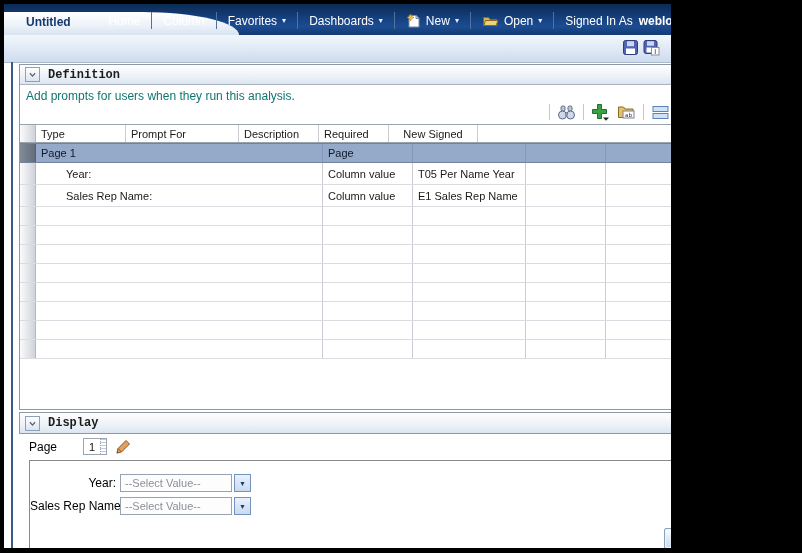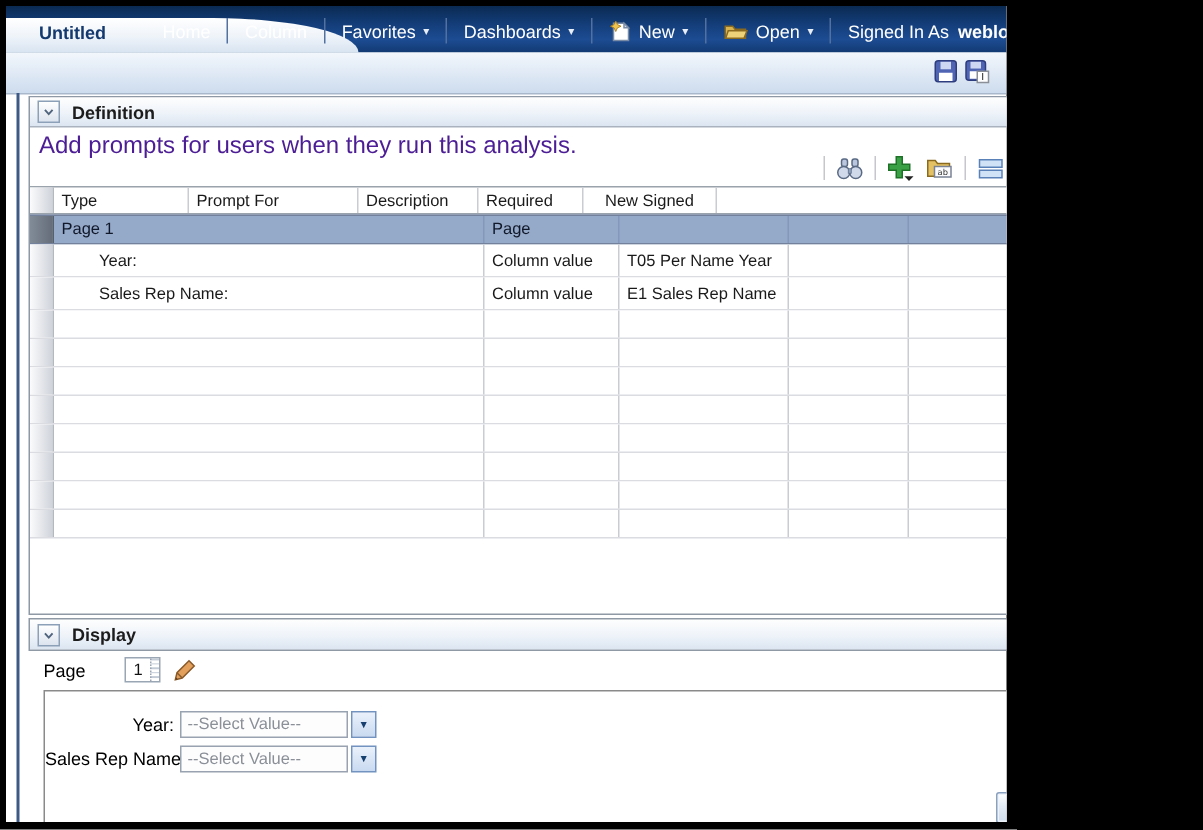--- a/index.html
+++ b/index.html
@@ -43,33 +43,33 @@
   }
   .save-group{position:absolute;right:11px;top:4px;display:flex;gap:4px;}
   .icon-btn{display:inline-flex;align-items:center;justify-content:center;cursor:default;}
   
   .page-edge-left{position:absolute;left:7px;top:58px;bottom:0;width:2px;background:#3c5a85;}
   .page-edge-right{position:absolute;left:784px;top:58px;bottom:0;width:1px;background:#9aa0a8;}
   
   .panel-hdr-bar{
     background:linear-gradient(180deg,#fefefe 0%,#eef3f9 55%,#dbe5f1 100%);
     border-bottom:1px solid #aab2bf;
-    display:flex;align-items:center;gap:8px;padding-left:5px;
+    display:flex;align-items:center;gap:8px;padding-left:5px;font-family:Liberation Mono, monospace;
   }
   .panel-title{font-size:12px;font-weight:bold;color:#1c1c1c;}
   .collapse-btn{
     width:13px;height:13px;background:linear-gradient(#ffffff,#dde4ee);
     border:1px solid #8ca0b8;display:inline-flex;align-items:center;justify-content:center;
   }
   #definition-panel{
     position:absolute;left:15px;top:60px;width:770px;height:344px;
     border:1px solid #8f98a5;background:#fff;
   }
   #definition-panel .panel-hdr-bar{height:19px;}
-  .def-desc{position:absolute;left:6px;top:24px;font-size:16px;color:#4c1d95;}
+  .def-desc{position:absolute;left:6px;top:24px;font-size:12px;color:#0f766e;}
   
   .def-toolbar{position:absolute;top:36px;right:6px;height:22px;display:flex;align-items:center;gap:3px;}
   .tb-btn{width:21px;height:20px;display:flex;align-items:center;justify-content:center;border:1px solid transparent;border-radius:2px;}
   .tb-btn.selected{background:#cfe2f6;border:1px solid #5f8cc4;}
   .tb-sep{width:1px;height:16px;background:#c6c6cc;margin:0 2px;}
   
   .tbl{position:absolute;left:0;top:59px;width:745px;}
   .trow{display:flex;box-sizing:border-box;border-bottom:1px solid #dadce2;background:#fff;}
   .tcell{
     box-sizing:border-box;border-right:1px solid #c9ccd3;padding:0 5px;

